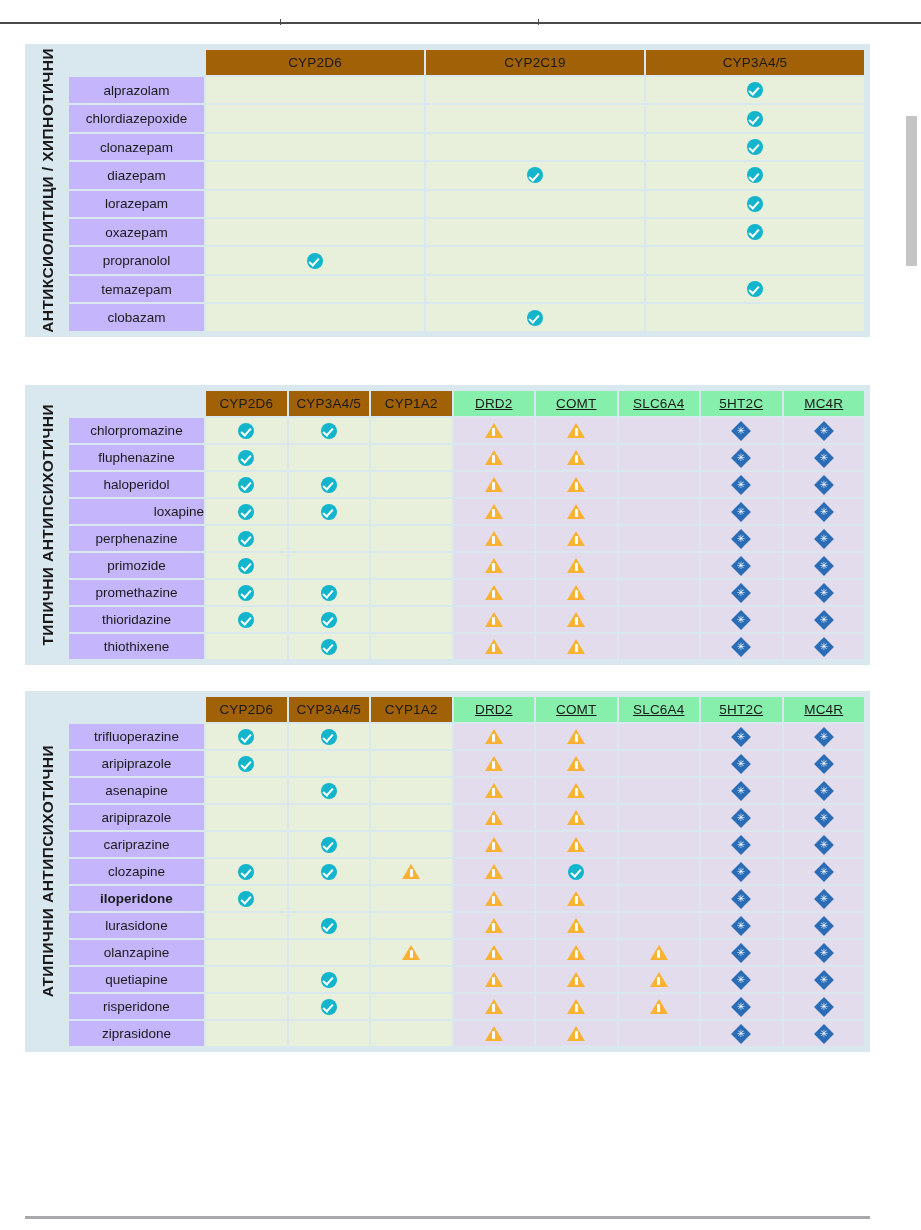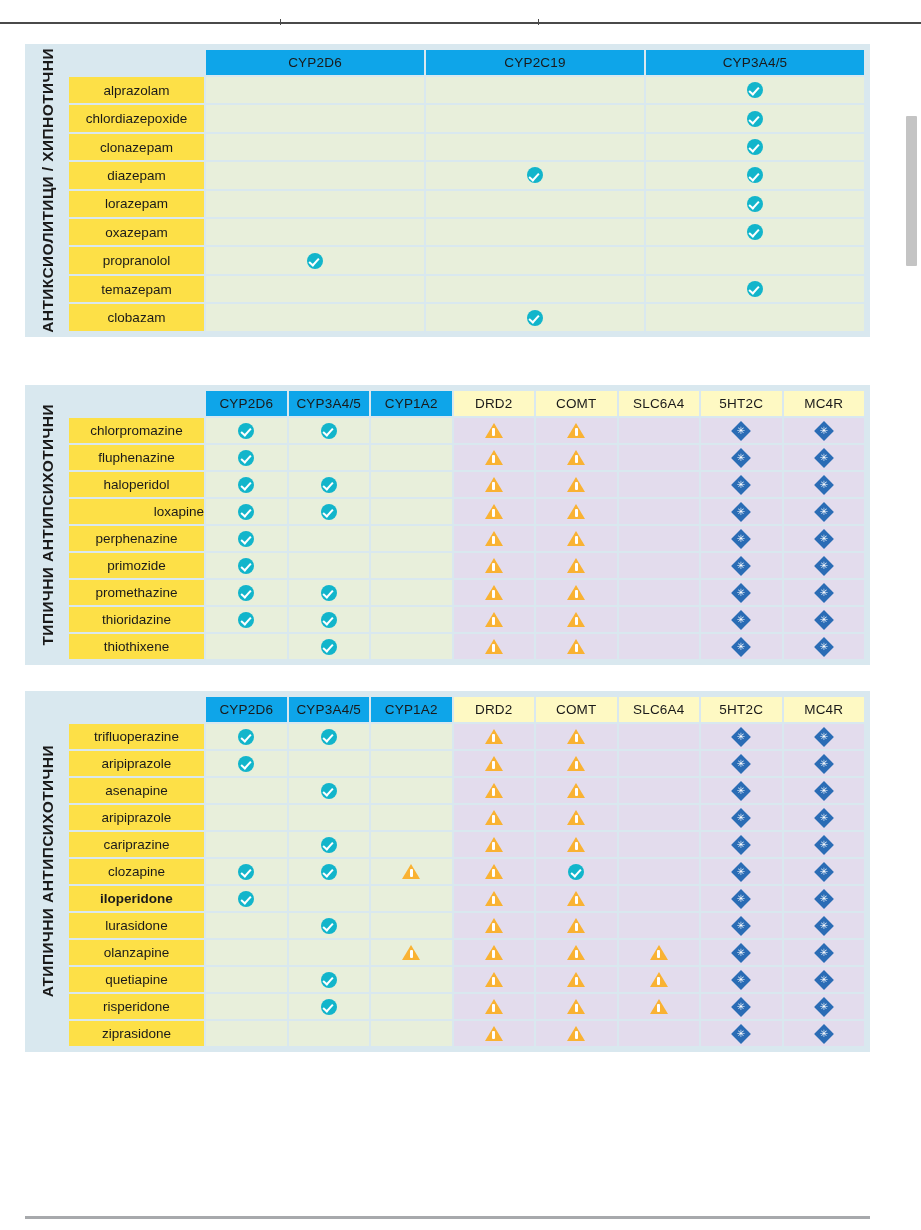--- a/index.html
+++ b/index.html
@@ -84,35 +84,36 @@
     height: 25px;
     font-size: 13.5px;
     font-weight: 400;
     color: #1a1a1a;
     text-align: center;
     vertical-align: middle;
     overflow: hidden;
   }
   th.hdr-blank { background: #d9e8ef; }
   th.hdr-green {
-    background: #0ea5e9;
+    background: #a16207;
     font-weight: 700;
     font-size: 14px;
     letter-spacing: 0.2px;
     color: #101010;
   }
   th.hdr-purple {
-    background: #fef9c3;
+    background: #86efac;
     font-weight: 700;
     font-size: 14px;
     letter-spacing: 0.2px;
     color: #101010;
+    text-decoration: underline;
   }
   td.drug {
-    background: #fde047;
+    background: #c4b5fd;
     text-align: left;
     padding-left: 9px;
     font-size: 13.5px;
     white-space: nowrap;
   }
   td.cell-green { background: #e8efdb; }
   td.cell-purple { background: #e3dced; }
 
   
   .ico { display: inline-block; vertical-align: middle; line-height: 0; }

